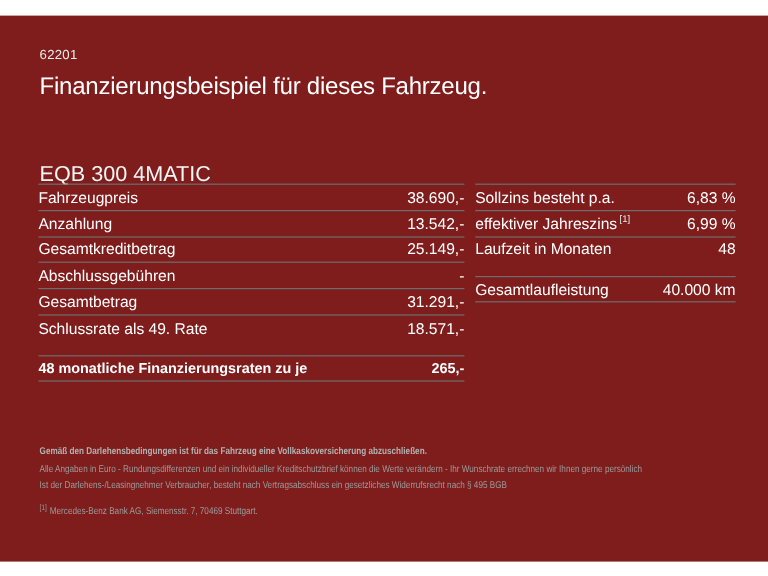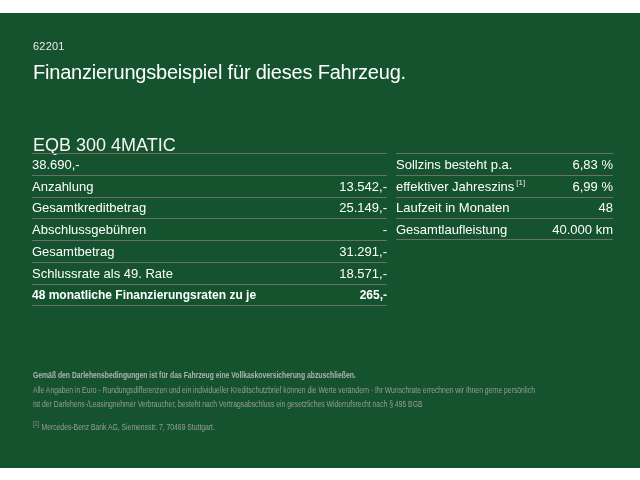--- a/index.html
+++ b/index.html
@@ -4,21 +4,21 @@
 <style>
   html,body{margin:0;padding:0;}
   body{
     width:640px;height:480px;
     background:#ffffff;
     font-family:"Liberation Sans","DejaVu Sans",sans-serif;
     position:relative;overflow:hidden;
   }
   .slide{
     position:absolute;left:0;top:13px;width:640px;height:455px;
-    background:#14532d;
+    background:#7f1d1d;
   }
   .code{
     position:absolute;left:33px;top:27px;
     font-size:11px;color:#ececec;letter-spacing:0.2px;
   }
   .title{
     position:absolute;left:33px;top:44px;width:440px;
     font-size:20px;line-height:31px;font-weight:400;
     color:#ffffff;letter-spacing:-0.2px;
   }
@@ -28,21 +28,21 @@
   }
   .tbl{position:absolute;top:140px;}
   .tbl-left{left:32px;width:355px;}
   .tbl-right{left:396px;width:217px;}
   .row{
     box-sizing:border-box;height:21.8px;
     border-top:1px solid #6e6e6e;
     display:flex;align-items:center;justify-content:space-between;
     font-size:13px;color:#ffffff;
   }
-  .tbl .row:last-child{border-bottom:1px solid #6e6e6e;}
+  .tbl .row:last-child{border-bottom:1px solid #6e6e6e;margin-top:12px;}
   .row .lbl{white-space:nowrap;}
   .row .val{white-space:nowrap;text-align:right;}
   .row.bold{font-weight:700;font-size:12px;}
   sup.fn{
     font-size:8px;vertical-align:super;line-height:0;margin-left:2px;color:#e8e8e8;
   }
   .fineprint{
     position:absolute;left:33px;top:356px;width:600px;
     font-size:8.2px;line-height:14.7px;color:#9b9b9b;
   }
@@ -60,20 +60,21 @@
 <div class="slide">
 
   <div class="code">62201</div>
 
   <h1 class="title" style="margin:0;font-weight:400;">Finanzierungsbeispiel für dieses Fahrzeug.</h1>
 
   <div class="model">EQB 300 4MATIC</div>
 
   <div class="tbl tbl-left">
     <div class="row">
+      <span class="lbl">Fahrzeugpreis</span>
       <span class="val">38.690,-</span>
     </div>
     <div class="row">
       <span class="lbl">Anzahlung</span>
       <span class="val">13.542,-</span>
     </div>
     <div class="row">
       <span class="lbl">Gesamtkreditbetrag</span>
       <span class="val">25.149,-</span>
     </div>

